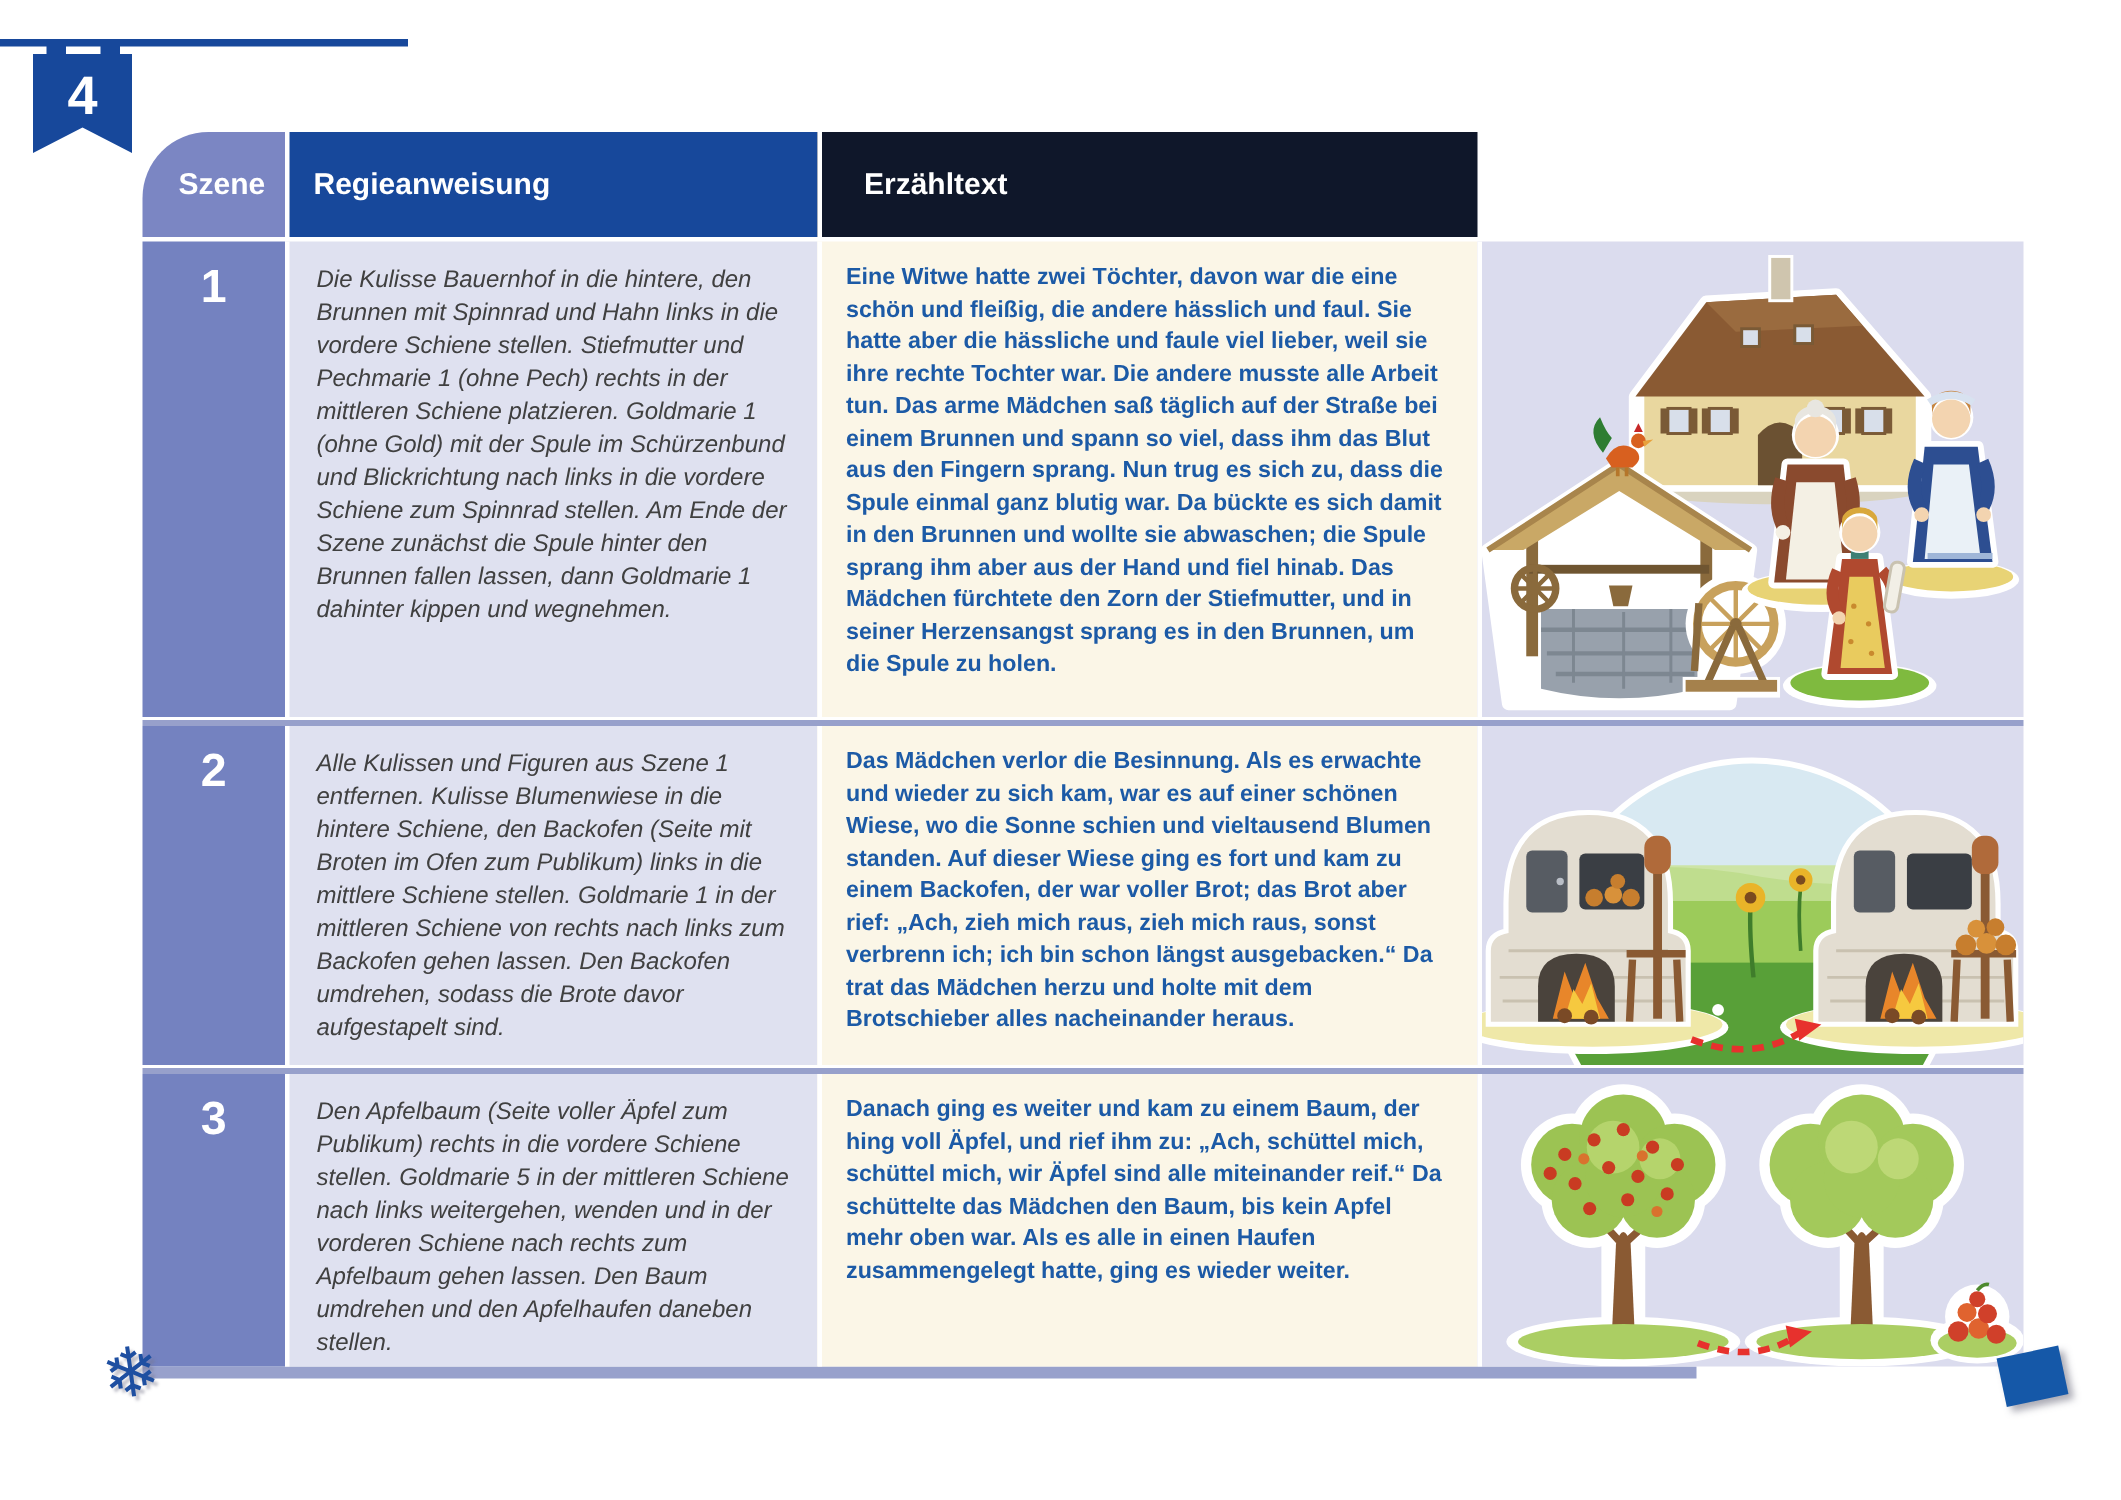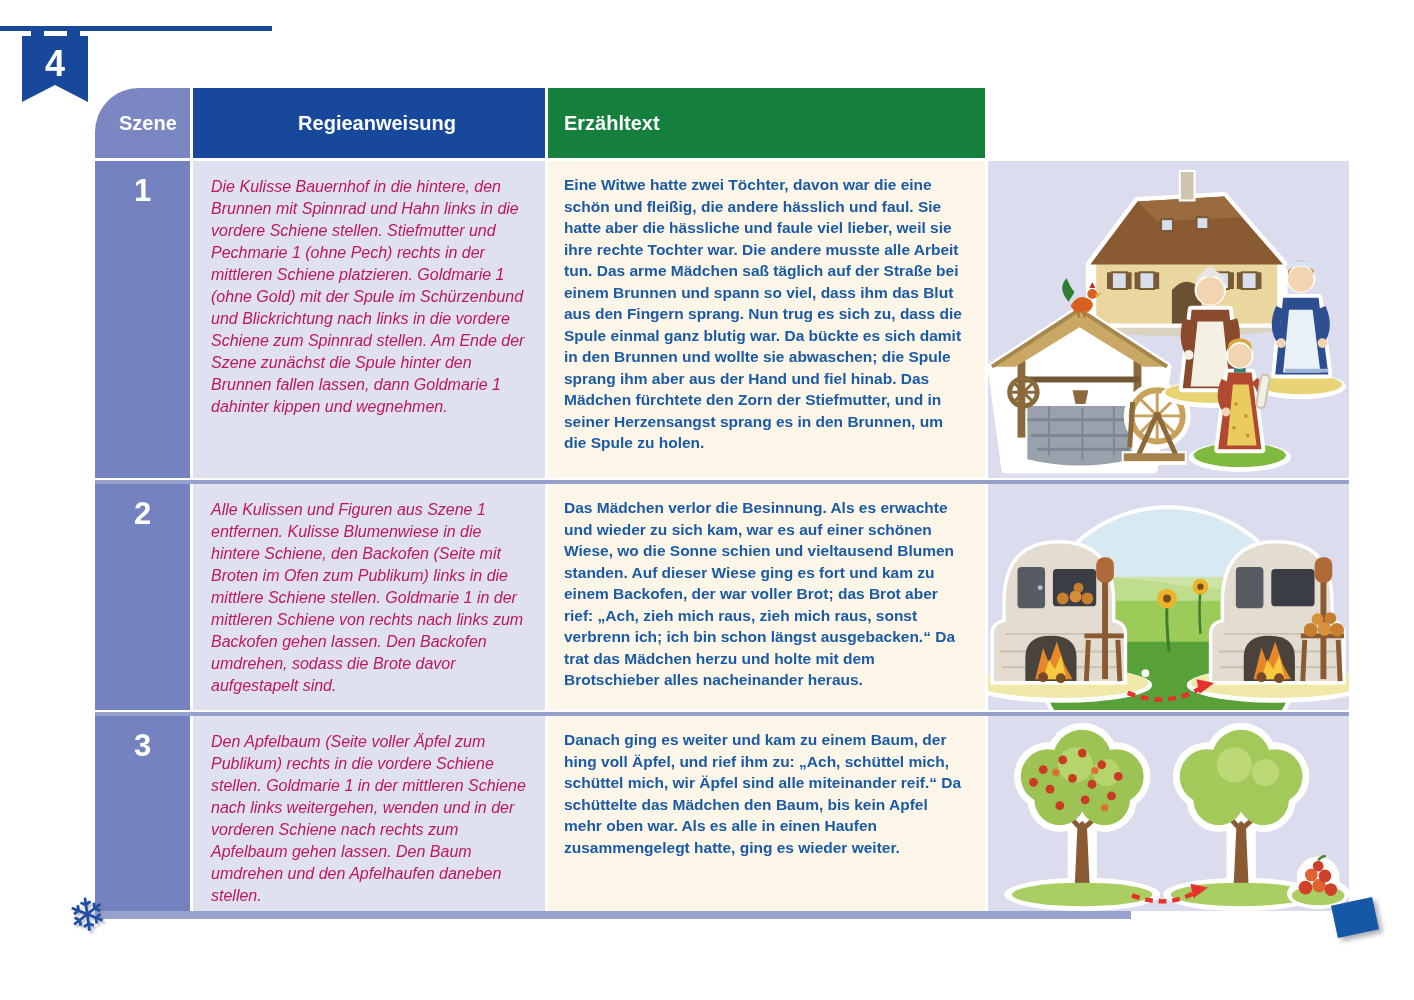--- a/index.html
+++ b/index.html
@@ -11,27 +11,27 @@
   .banner{position:absolute;left:22px;top:24px;width:70px;height:96px;}
   .banner text{font-family:"Liberation Sans",sans-serif;font-weight:bold;font-size:36px;fill:#ffffff;}
 
   
   .scene-table{position:absolute;left:95px;top:88px;width:1036px;}
   .tgrid{display:grid;grid-template-columns:95px 355px 440px 364px;
          grid-template-rows:70px 3px 317px 6px 226px 6px 195px;}
   .divider{grid-column:1/-1;background:linear-gradient(to bottom,#ffffff 0 2px,#97A0CB 2px 100%);}
   .hdr{color:#ffffff;font-weight:bold;font-size:20px;display:flex;align-items:center;}
   .hdr-szene{background:#7B86C3;border-top-left-radius:44px;padding-left:24px;}
-  .hdr-blue{background:#17489B;border-left:3px solid #ffffff;padding-left:16px;justify-content:center;}
-  .hdr-yellow{background:#15803d;border-left:3px solid #ffffff;padding-left:16px;}
+  .hdr-blue{background:#17489B;border-left:3px solid #ffffff;padding-left:16px;}
+  .hdr-yellow{background:#0f172a;border-left:3px solid #ffffff;padding-left:28px;}
   .hdr-right{border-top-right-radius:44px;}
   .cell{overflow:hidden;}
   .num-cell{background:#7482C0;color:#ffffff;font-weight:bold;font-size:31px;text-align:center;padding-top:12px;}
   .regie-cell{background:#DFE1F0;border-left:3px solid #ffffff;padding:15px 16px 8px 18px;
-              color:#be185d;font-style:italic;font-size:16px;line-height:22px;}
+              color:#404040;font-style:italic;font-size:16px;line-height:22px;}
   .erzaehl-cell{background:#FBF6E7;border-left:3px solid #ffffff;padding:13px 16px 16px 16px;
               color:#1C5AA6;font-weight:bold;font-size:15.5px;line-height:21.5px;}
   .figuren-cell{background:#DBDCEE;border-left:3px solid #ffffff;padding:0;}
   .figuren-cell svg{display:block;width:100%;height:100%;}
   .bottom-bar{height:8px;background:#98A1CC;}
 
   
   .snowflake{position:absolute;left:68px;top:888px;font-size:46px;color:#1E4FA1;
              text-shadow:2px 3px 2px rgba(120,120,140,.45);transform:rotate(-8deg);}
   .bookmark-chip{position:absolute;left:1334px;top:901px;width:42px;height:33px;background:#1558A8;
@@ -269,21 +269,21 @@
           <g>
             <path d="M142,210 Q183,226 218,204" fill="none" stroke="#E7312D" stroke-width="4.5" stroke-dasharray="8 6"></path>
             <polygon points="212,196 230,200 215,211" fill="#E7312D"></polygon>
           </g>
         </svg>
       </div>
 
       <div class="divider"></div>
 
       <div class="cell num-cell">3</div>
-      <div class="cell regie-cell">Den Apfelbaum (Seite voller Äpfel zum Publikum) rechts in die vordere Schiene stellen. Goldmarie 1 in der mittleren Schiene nach links weitergehen, wenden und in der vorderen Schiene nach rechts zum Apfelbaum gehen lassen. Den Baum umdrehen und den Apfelhaufen daneben stellen.</div>
+      <div class="cell regie-cell">Den Apfelbaum (Seite voller Äpfel zum Publikum) rechts in die vordere Schiene stellen. Goldmarie 5 in der mittleren Schiene nach links weitergehen, wenden und in der vorderen Schiene nach rechts zum Apfelbaum gehen lassen. Den Baum umdrehen und den Apfelhaufen daneben stellen.</div>
       <div class="cell erzaehl-cell">Danach ging es weiter und kam zu einem Baum, der hing voll Äpfel, und rief ihm zu: „Ach, schüttel mich, schüttel mich, wir Äpfel sind alle miteinander reif.“ Da schüttelte das Mädchen den Baum, bis kein Apfel mehr oben war. Als es alle in einen Haufen zusammengelegt hatte, ging es wieder weiter.</div>
       <div class="cell figuren-cell">
         <svg viewBox="0 0 367 200" preserveAspectRatio="xMidYMid meet">
 
           <g>
             <g fill="#ffffff">
               <circle cx="60" cy="62" r="35"></circle>
                 <circle cx="95" cy="44" r="37"></circle>
                 <circle cx="130" cy="62" r="35"></circle>
               <circle cx="72" cy="86" r="33"></circle>

